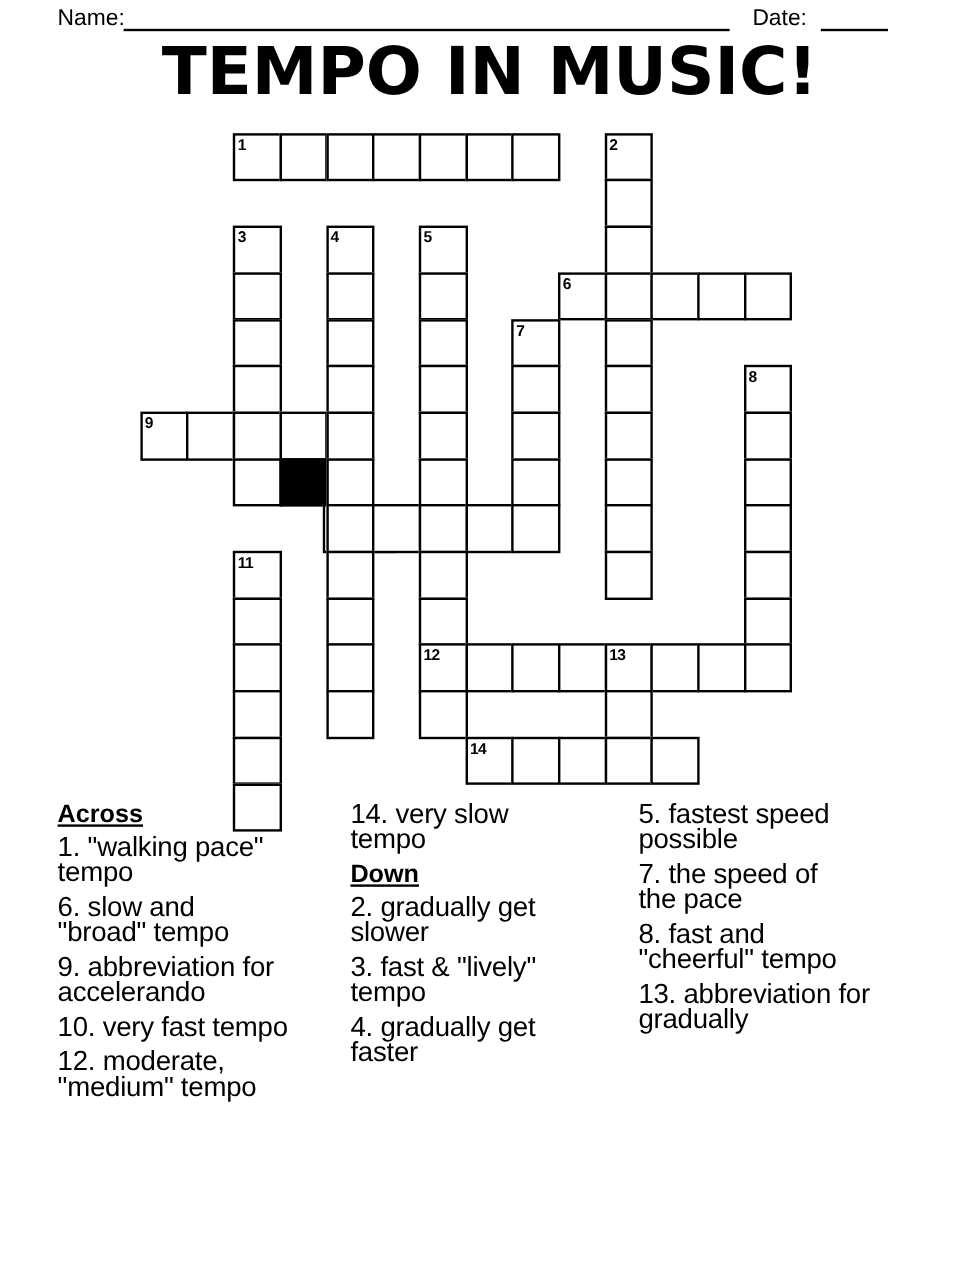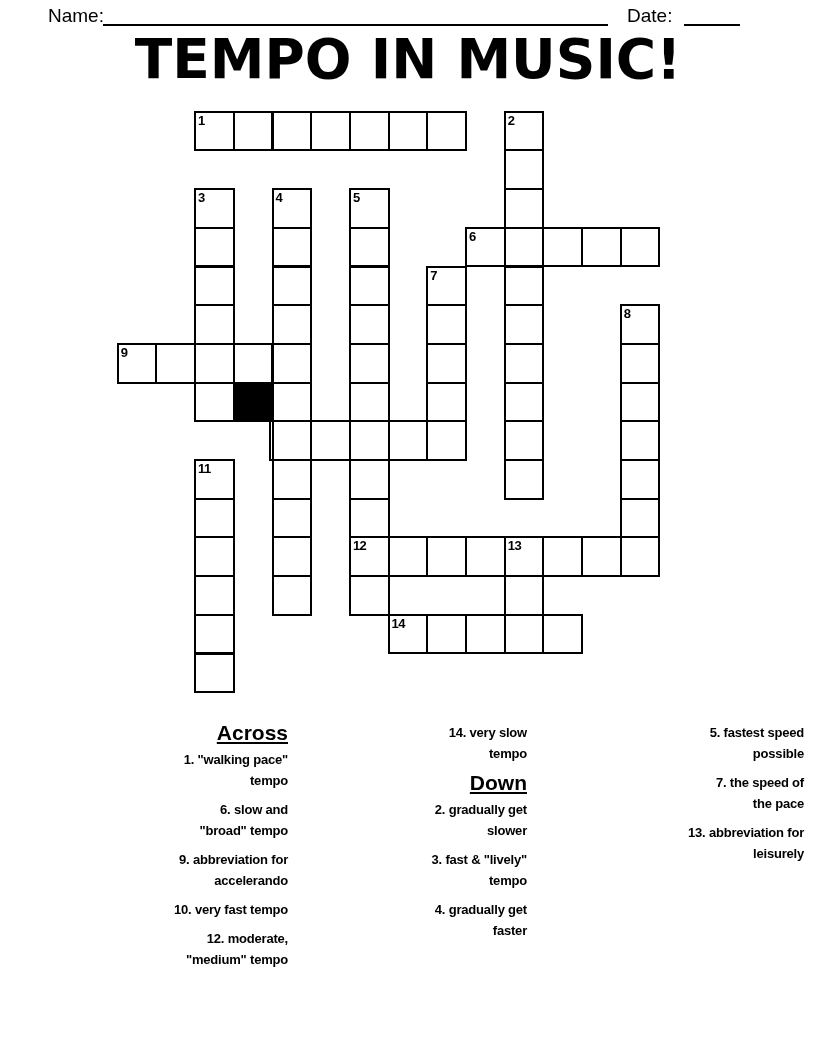--- a/index.html
+++ b/index.html
@@ -21,27 +21,27 @@
 
   
   .grid{position:absolute;left:0;top:0;}
   .cell{position:absolute;box-sizing:border-box;background:#fff;
         border:2px solid #000;}
   .cell.black{background:#000;}
   .cell .num{position:absolute;top:0;left:2px;font-size:13px;font-weight:bold;
              line-height:15px;letter-spacing:-0.5px;}
 
   
-  .clue-col{position:absolute;top:722px;text-align:right;}
+  .clue-col{position:absolute;top:668px;}
   .clue-col-1{left:48px;width:240px;}
   .clue-col-2{left:292px;width:235px;}
   .clue-col-3{left:532px;width:272px;}
   .clue-heading{font-size:21px;font-weight:bold;line-height:22px;
                 text-decoration:underline;margin:0 0 5px 0;}
-  .clue{font-size:13px;font-weight:bold;line-height:21px;margin:0 0 8px 0;
+  .clue{font-size:23px;font-weight:normal;line-height:21px;margin:0 0 8px 0;
         white-space:pre-line;letter-spacing:-0.2px;}
 </style>
 </head>
 <body>
 
 <div class="page">
 
   <span class="hdr-label name-label">Name:</span>
   <div class="fill-line name-line"></div>
 
@@ -188,17 +188,19 @@
       <p class="clue"><span>3.</span> <span>fast &amp; "lively"
 tempo</span></p>
       <p class="clue"><span>4.</span> <span>gradually get
 faster</span></p>
     </div>
   <div class="clue-col clue-col-3">
       <p class="clue"><span>5.</span> <span>fastest speed
 possible</span></p>
       <p class="clue"><span>7.</span> <span>the speed of
 the pace</span></p>
+      <p class="clue"><span>8.</span> <span>fast and
+"cheerful" tempo</span></p>
       <p class="clue"><span>13.</span> <span>abbreviation for
-leisurely</span></p>
+gradually</span></p>
     </div>
 
 </div>
 
 </body></html>

